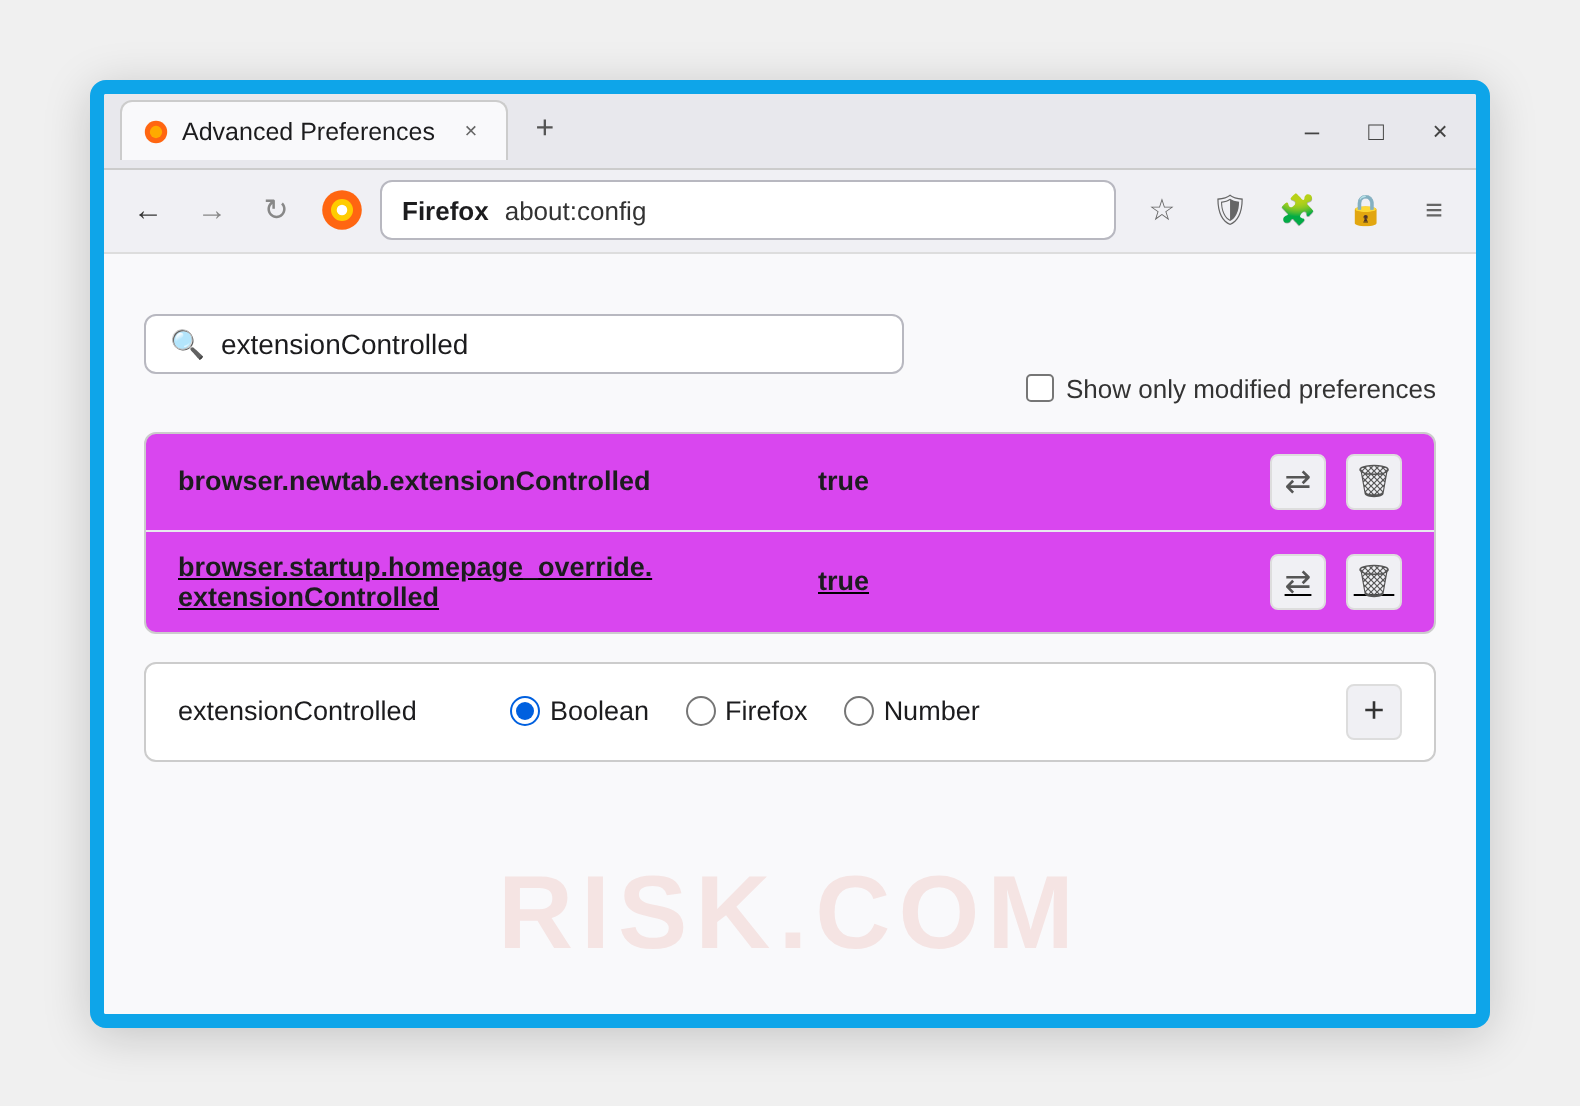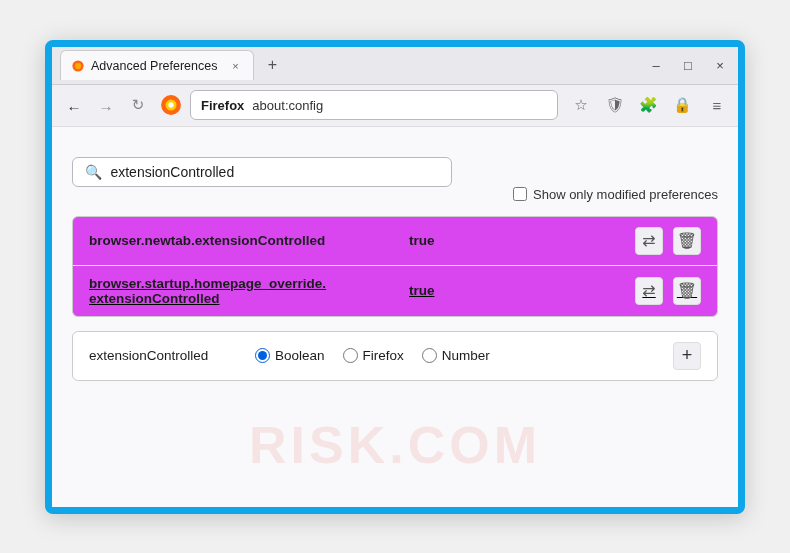--- a/index.html
+++ b/index.html
@@ -148,21 +148,21 @@
     .page-content {
       background: #f9f9fb;
       padding: 16px 20px;
       min-height: 380px;
       position: relative;
       overflow: hidden;
     }
     
     .watermark {
       position: absolute;
-      bottom: 32px;
+      bottom: 20px;
       left: 50%;
       transform: translateX(-50%);
       font-size: 52px;
       font-weight: 900;
       color: rgba(220, 80, 60, 0.12);
       white-space: nowrap;
       letter-spacing: 4px;
       pointer-events: none;
       user-select: none;
       font-family: Arial, sans-serif;

